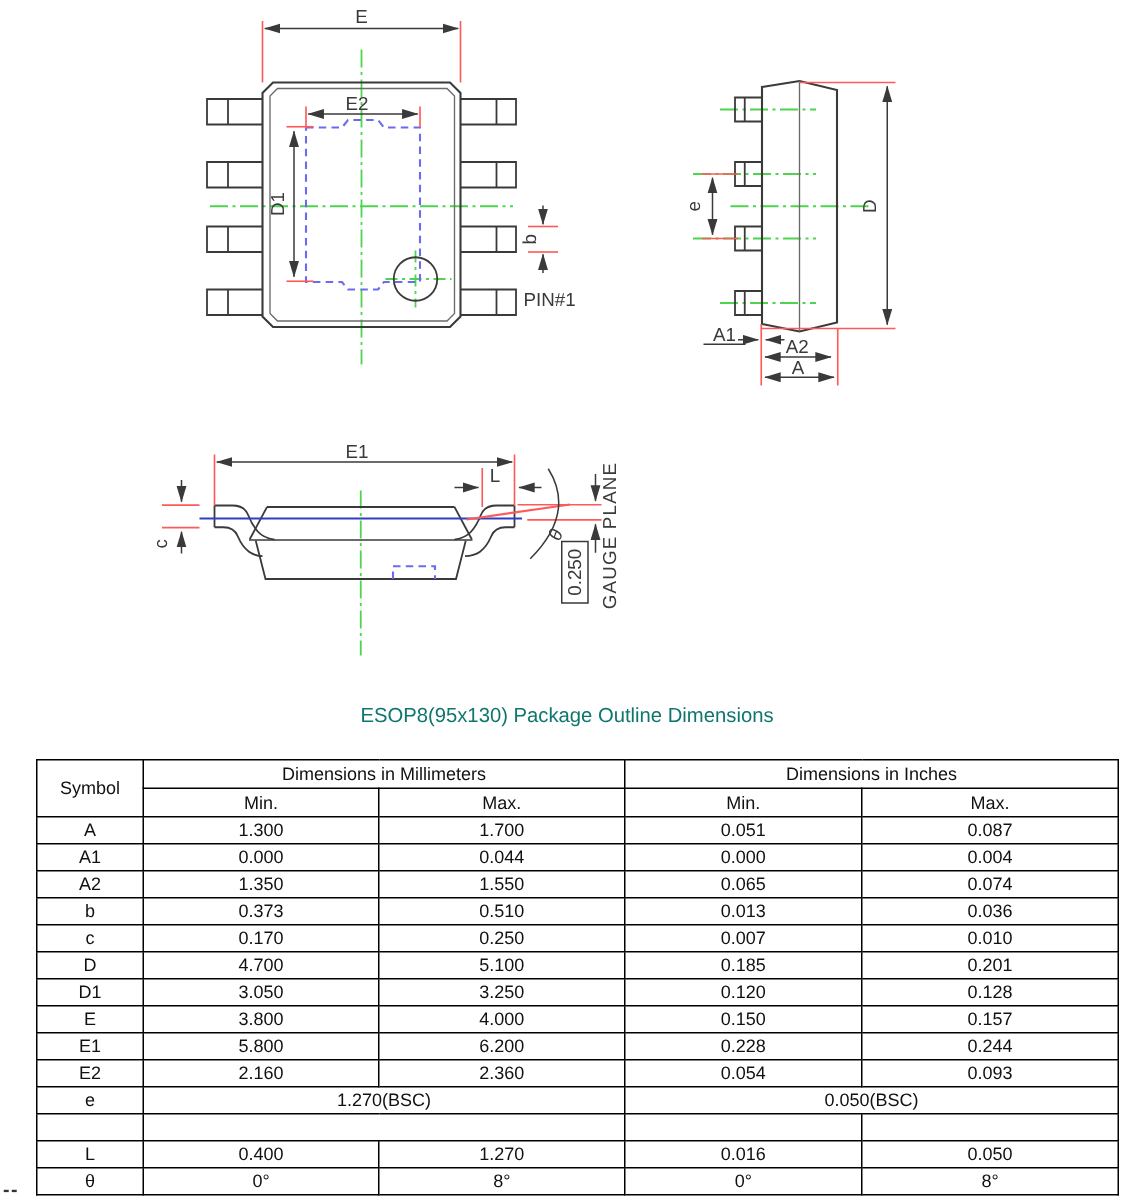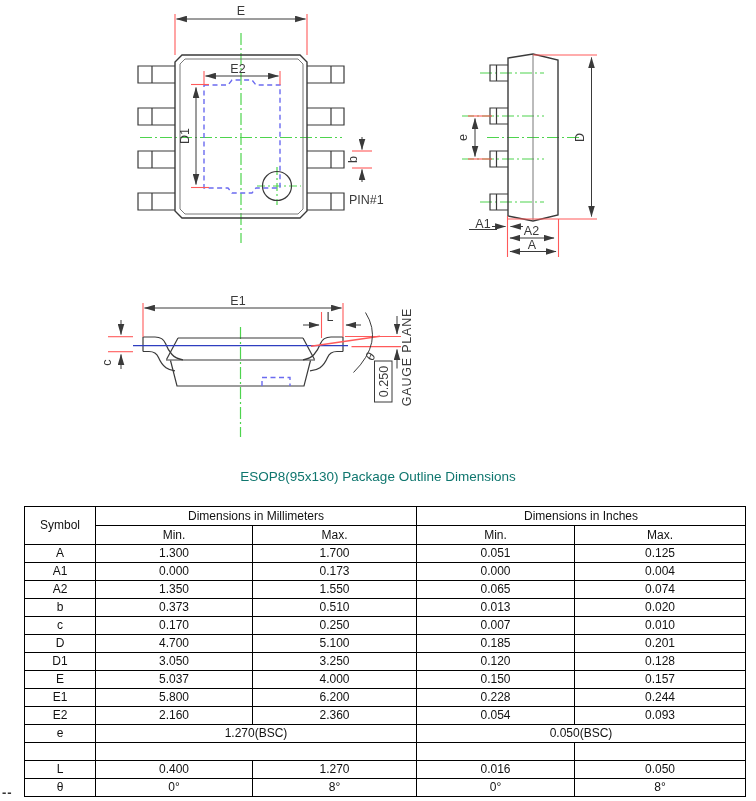--- a/index.html
+++ b/index.html
@@ -213,42 +213,42 @@
         <td>Min.</td>
         <td>Max.</td>
       </tr>
     </thead>
     <tbody>
       <tr>
         <td>A</td>
           <td>1.300</td>
           <td>1.700</td>
           <td>0.051</td>
-          <td>0.125</td>
+          <td>0.087</td>
       </tr>
       <tr>
         <td>A1</td>
           <td>0.000</td>
-          <td>0.173</td>
+          <td>0.044</td>
           <td>0.000</td>
           <td>0.004</td>
       </tr>
       <tr>
         <td>A2</td>
           <td>1.350</td>
           <td>1.550</td>
           <td>0.065</td>
           <td>0.074</td>
       </tr>
       <tr>
         <td>b</td>
           <td>0.373</td>
           <td>0.510</td>
           <td>0.013</td>
-          <td>0.020</td>
+          <td>0.036</td>
       </tr>
       <tr>
         <td>c</td>
           <td>0.170</td>
           <td>0.250</td>
           <td>0.007</td>
           <td>0.010</td>
       </tr>
       <tr>
         <td>D</td>
@@ -259,21 +259,21 @@
       </tr>
       <tr>
         <td>D1</td>
           <td>3.050</td>
           <td>3.250</td>
           <td>0.120</td>
           <td>0.128</td>
       </tr>
       <tr>
         <td>E</td>
-          <td>5.037</td>
+          <td>3.800</td>
           <td>4.000</td>
           <td>0.150</td>
           <td>0.157</td>
       </tr>
       <tr>
         <td>E1</td>
           <td>5.800</td>
           <td>6.200</td>
           <td>0.228</td>
           <td>0.244</td>

